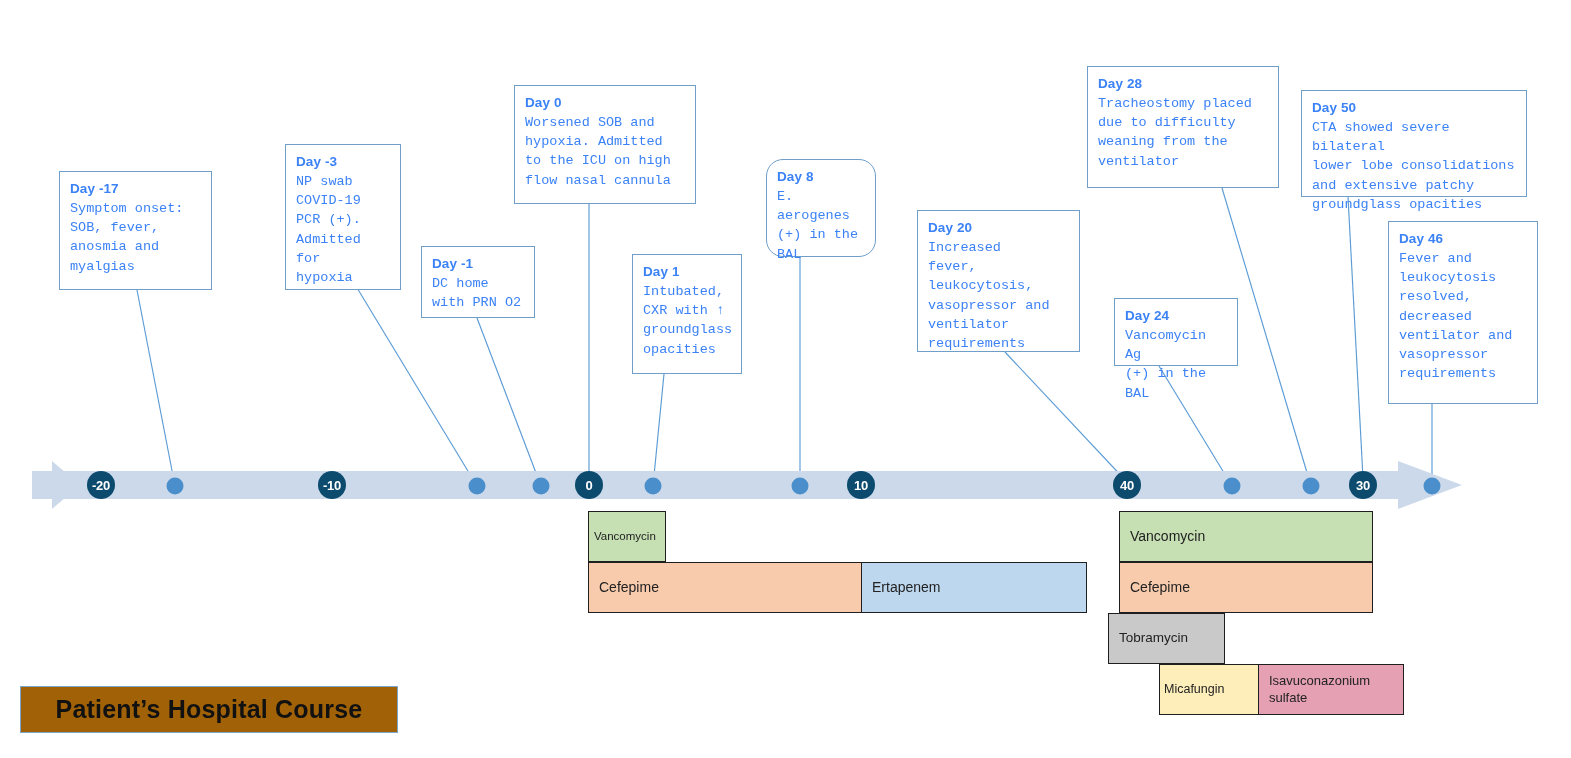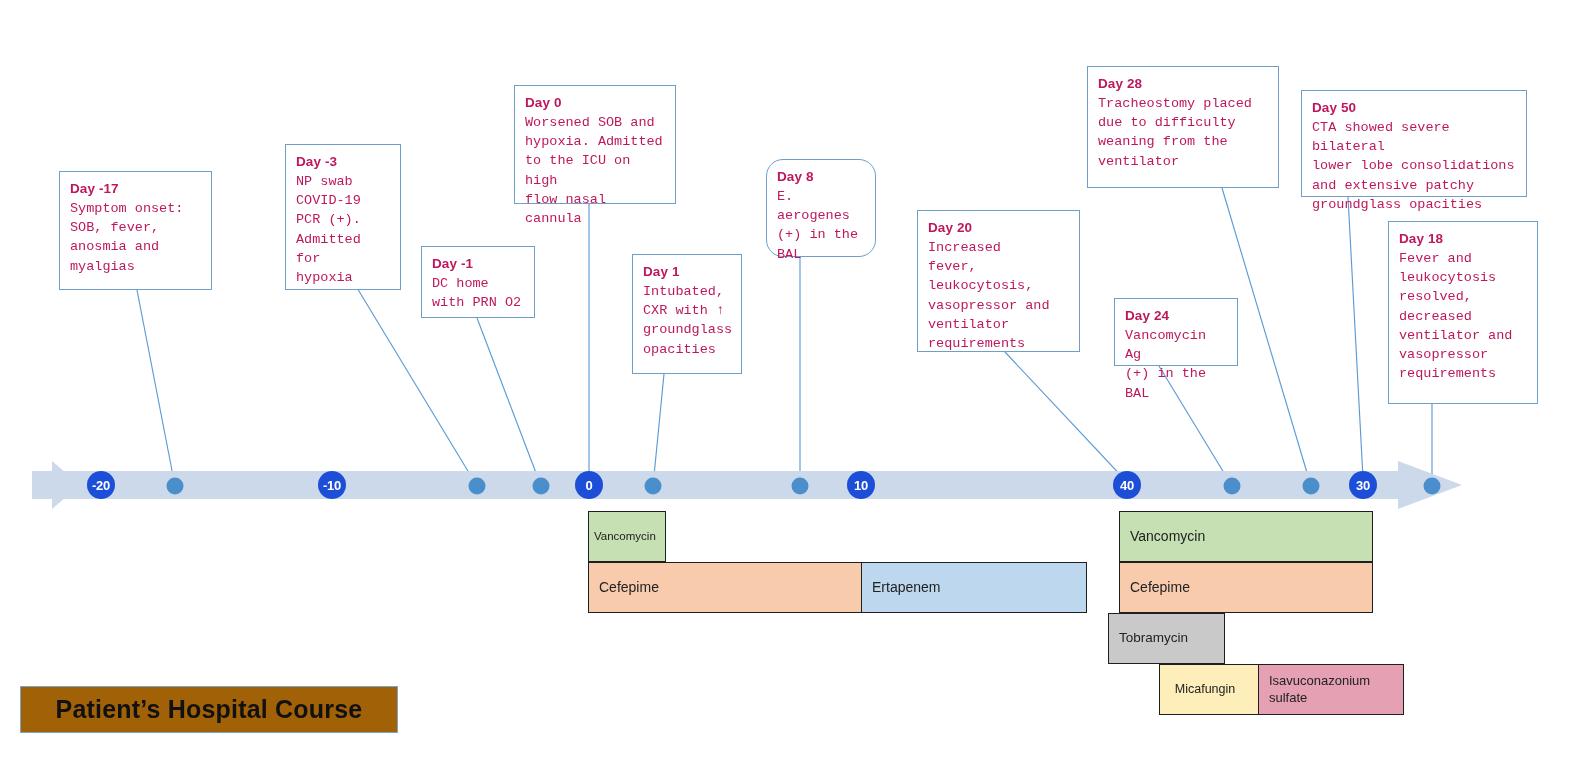--- a/index.html
+++ b/index.html
@@ -22,21 +22,21 @@
   }
   
   .callout{
     position:absolute;
     box-sizing:border-box;
     border:1.2px solid #6f9fc8;
     background:#ffffff;
     padding:7px 9px 8px 10px;
     font-size:13.5px;
     line-height:1.42;
-    color:#be185d;
+    color:#3b82f6;
   }
   .callout .day{
     font-weight:bold;
     display:block;
     margin-bottom:1px;
     letter-spacing:.1px;
   }
   .callout .body{
     display:block;
     white-space:pre-line;
@@ -49,21 +49,21 @@
     top:461px;
     width:1430px;
     height:48px;
   }
   .axis-shape{
     position:absolute;left:0;top:0;width:100%;height:100%;
   }
   .tick{
     position:absolute;
     border-radius:50%;
-    background:#1d4ed8;
+    background:#0c4a6e;
     transform:translate(-50%,-50%);
   }
   .tick.major{
     width:28px;height:28px;
     box-shadow:0 0 0 0 rgba(0,0,0,0);
   }
   .tick.minor{
     width:17px;height:17px;
     background:#4a8fcc;
   }
@@ -87,21 +87,20 @@
     overflow:hidden;
   }
   .med .mlabel{
     padding-left:10px;
     padding-right:6px;
     line-height:1.25;
     white-space:pre-line;
   }
   .med.center .mlabel{
     width:100%;
-    text-align:center;
     padding-left:4px;padding-right:12px;
   }
   
   #title-box{
     position:absolute;
     left:20px;top:686px;
     width:378px;height:47px;
     box-sizing:border-box;
     border:1.3px solid #7aa6cc;
     background:#a16207;
@@ -151,21 +150,21 @@
 Admitted for
 hypoxia</span>
   </div>
 
   <div class="callout" style="left:421px;top:246px;width:114px;height:72px;">
     <span class="day">Day -1</span>
     <span class="body">DC home
 with PRN O2</span>
   </div>
 
-  <div class="callout" style="left:514px;top:85px;width:162px;height:119px;">
+  <div class="callout" style="left:514px;top:85px;width:182px;height:119px;">
     <span class="day">Day 0</span>
     <span class="body">Worsened SOB and
 hypoxia. Admitted
 to the  ICU on high
 flow nasal cannula</span>
   </div>
 
   <div class="callout" style="left:632px;top:254px;width:110px;height:120px;">
     <span class="day">Day 1</span>
     <span class="body">Intubated,
@@ -206,21 +205,21 @@
 
   <div class="callout" style="left:1301px;top:90px;width:226px;height:107px;">
     <span class="day">Day 50</span>
     <span class="body">CTA showed severe bilateral
 lower lobe consolidations
 and extensive patchy
 groundglass opacities</span>
   </div>
 
   <div class="callout" style="left:1388px;top:221px;width:150px;height:183px;">
-    <span class="day">Day 18</span>
+    <span class="day">Day 46</span>
     <span class="body">Fever and
 leukocytosis
 resolved,
 decreased
 ventilator and
 vasopressor
 requirements</span>
   </div>
 
   <div id="axis">

